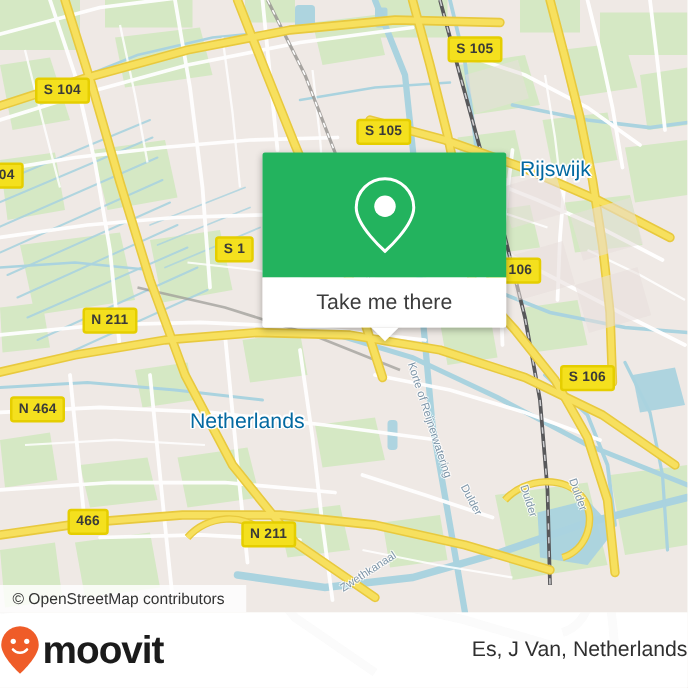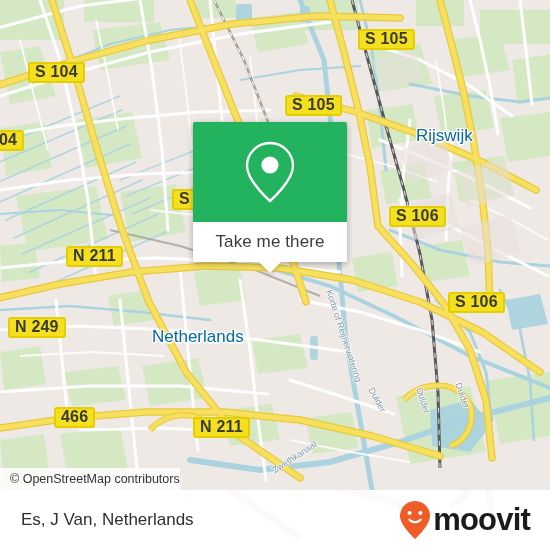--- a/index.html
+++ b/index.html
@@ -31,21 +31,21 @@
 
   #map-svg { position: absolute; left: 0; top: 0; }
 
   
   .shield {
     position: absolute;
     background: #ffffff;
     border: 2px solid #f0d800;
     border-radius: 3px;
     color: #3a3a38;
-    font-size: 16px;
+    font-size: 11px;
     font-weight: bold;
     letter-spacing: .2px;
     line-height: 14px;
     padding: 1px 5px 2px 5px;
     white-space: nowrap;
     font-family: "Liberation Sans", sans-serif;
     box-sizing: border-box;
   }
   .shield.yellowfill {
     background: #f4e01e;
@@ -76,23 +76,23 @@
     white-space: nowrap;
     transform-origin: left center;
     text-shadow:
       1px 0 0 rgba(255,255,255,.85), -1px 0 0 rgba(255,255,255,.85),
       0 1px 0 rgba(255,255,255,.85), 0 -1px 0 rgba(255,255,255,.85);
   }
 
   
   #popup-card {
     position: absolute;
-    left: 193px;
+    left: 210px;
     top: 122px;
-    width: 154px;
+    width: 195px;
     box-shadow: 0 2px 6px rgba(0,0,0,.30);
     border-radius: 2px;
     overflow: visible;
     z-index: 40;
   }
   #popup-hero {
     height: 100px;
     background: #23b35e;
     border-radius: 2px 2px 0 0;
     display: flex;
@@ -128,21 +128,21 @@
 
   
   #osm-attribution {
     position: absolute;
     left: 0;
     bottom: 0;
     background: rgba(255,255,255,.82);
     color: #333333;
     font-size: 12.5px;
     font-family: "Liberation Sans", sans-serif;
-    padding: 4px 0 4px 10px;
+    padding: 4px 17px 4px 10px;
     z-index: 50;
     white-space: nowrap;
   }
 
   
   #bottom-bar {
     position: absolute;
     left: 0;
     top: 490px;
     width: 550px;
@@ -368,21 +368,21 @@
     </svg>
 
     <div class="shield yellowfill" style="left:28px; top:62px;">S 104</div>
     <div class="shield yellowfill" style="left:358px; top:29px;">S 105</div>
     <div class="shield yellowfill" style="left:285px; top:95px;">S 105</div>
     <div class="shield yellowfill" style="left:-8px; top:130px;">04</div>
     <div class="shield yellowfill" style="left:172px; top:189px;">S 1</div>
     <div class="shield yellowfill" style="left:389px; top:206px;">S 106</div>
     <div class="shield yellowfill" style="left:66px; top:246px;">N 211</div>
     <div class="shield yellowfill" style="left:448px; top:292px;">S 106</div>
-    <div class="shield yellowfill" style="left:8px; top:317px;">N 249</div>
+    <div class="shield yellowfill" style="left:8px; top:317px;">N 464</div>
     <div class="shield yellowfill" style="left:54px; top:407px;">466</div>
     <div class="shield yellowfill" style="left:193px; top:417px;">N 211</div>
 
     <div class="place-label big" style="left:416px; top:126px;">Rijswijk</div>
     <div class="place-label big" style="left:152px; top:327px;">Netherlands</div>
 
     <div class="water-label" style="left:329px; top:285px; transform:rotate(72deg);">Korte of Reijnerwatering</div>
     <div class="water-label" style="left:371px; top:383px; transform:rotate(62deg);">Dulder</div>
     <div class="water-label" style="left:419px; top:383px; transform:rotate(72deg);">Dulder</div>
     <div class="water-label" style="left:458px; top:378px; transform:rotate(70deg);">Dulder</div>
@@ -414,26 +414,26 @@
         <path d="M330 0 L344 52 L358 108 L370 166 L378 226"></path>
         <path d="M-10 300 L60 284 L132 272 L206 266 L280 268 L352 280 L420 302 L482 332 L540 372"></path>
         <path d="M378 226 L412 264 L444 304 L470 350 L486 400 L492 458"></path>
         <path d="M296 96 L356 112 L418 134 L478 160 L536 190"></path>
         <path d="M0 428 L70 418 L146 412 L224 412 L300 420 L372 436 L440 456"></path>
         <path d="M440 0 L452 46 L464 94 L474 144 L482 196 L488 250 L490 306"></path>
         <path d="M404 400 C 420 382, 452 380, 466 398 C 478 414, 470 440, 450 446"></path>
       </g>
     </svg>
 
-    <div id="location-title">Es, J Van, Netherlands</div>
-
     <div id="moovit-logo">
       <svg width="32" height="40" viewBox="0 0 32 40">
         <path d="M16 1 C 7.7 1, 1 7.7, 1 16 C 1 25.5, 16 39, 16 39 C 16 39, 31 25.5, 31 16 C 31 7.7, 24.3 1, 16 1 Z" fill="#ef5c28"></path>
         <circle cx="10.6" cy="13" r="2.1" fill="#ffffff"></circle>
         <circle cx="21.4" cy="13" r="2.1" fill="#ffffff"></circle>
         <path d="M10.4 19.6 C 13 23, 19 23, 21.6 19.6" stroke="#ffffff" stroke-width="2.1" fill="none" stroke-linecap="round"></path>
       </svg>
       <span id="moovit-wordmark">moovit</span>
     </div>
+
+    <div id="location-title">Es, J Van, Netherlands</div>
   </div>
 
 </div>
 
 </body></html>

